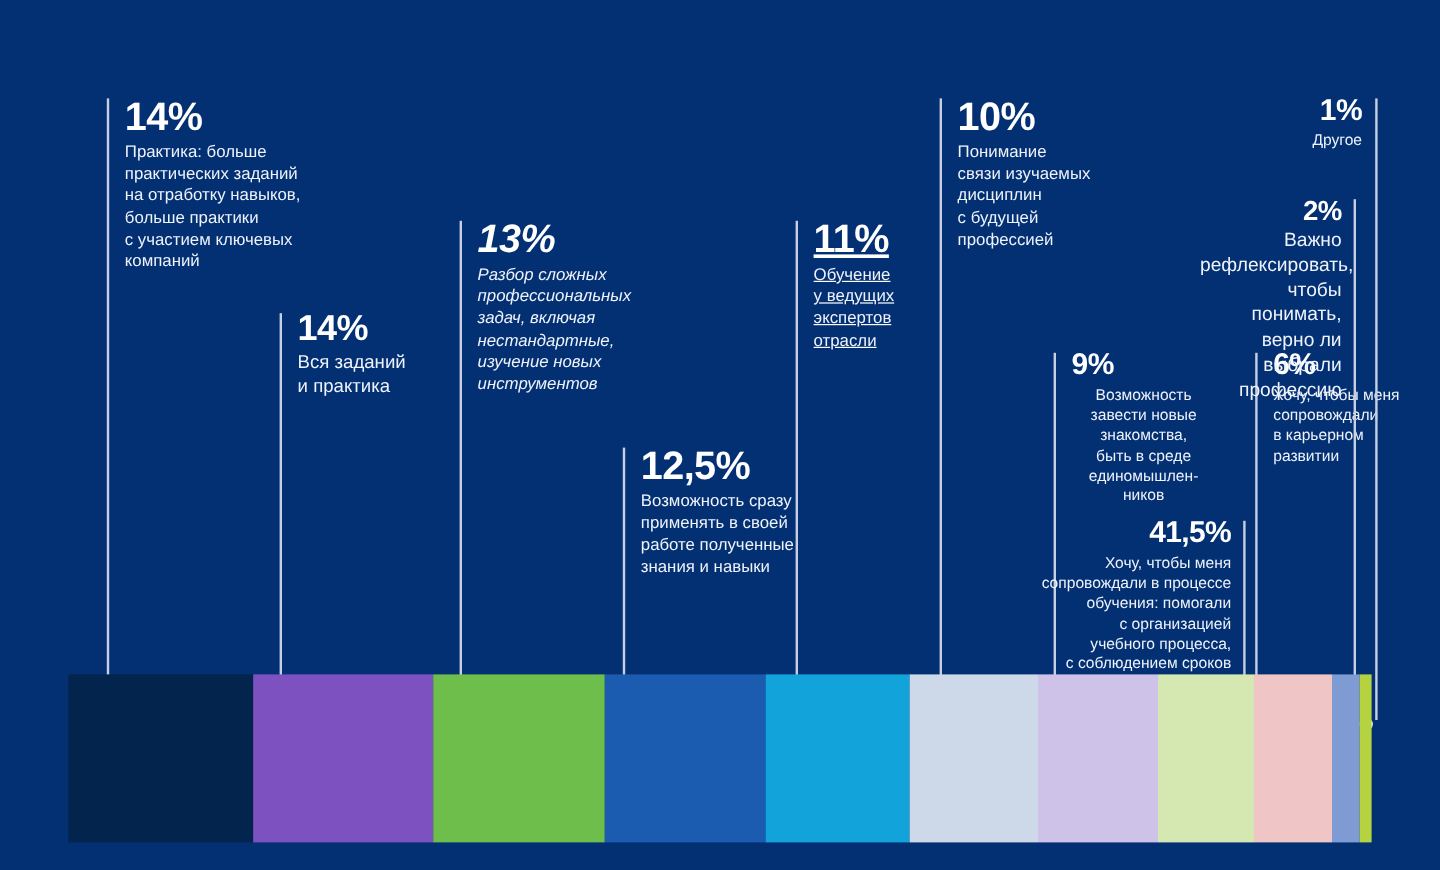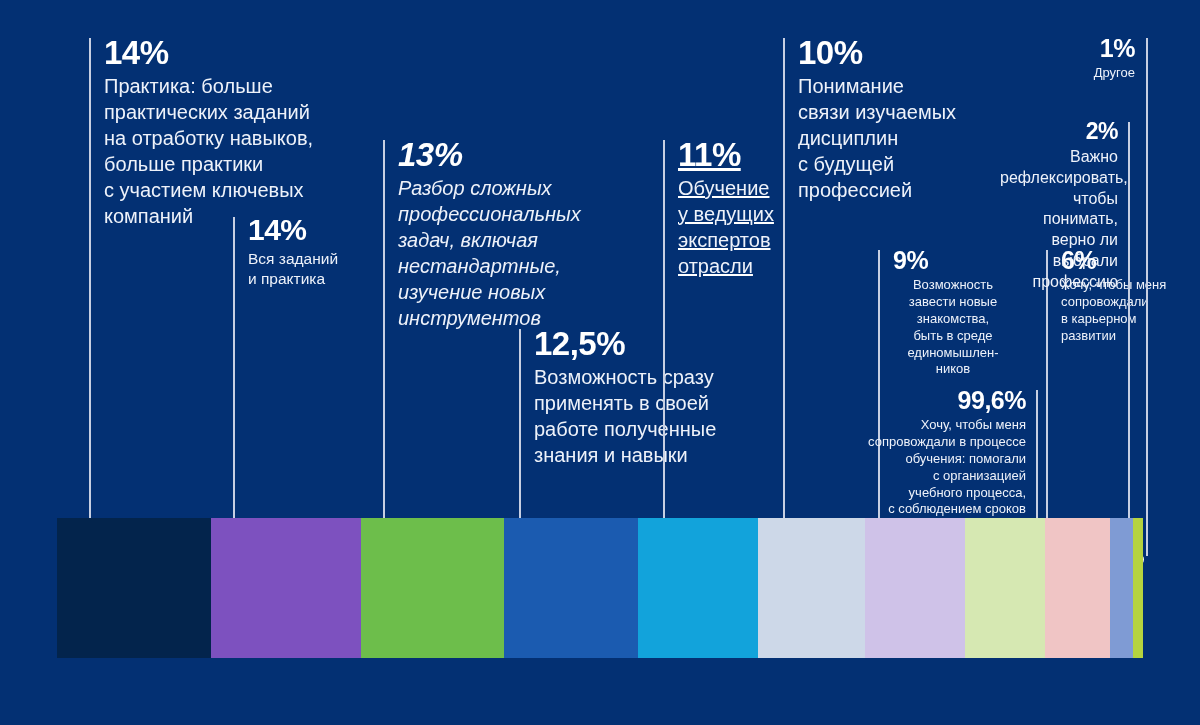--- a/index.html
+++ b/index.html
@@ -10,41 +10,42 @@
     width: 1200px;
     height: 725px;
     background: #033073;
     font-family: "Liberation Sans", sans-serif;
     overflow: hidden;
     position: relative;
   }
   #infographic {
     position: absolute;
     inset: 0;
+    margin-top: 44px;
   }
   
   .callout {
     position: absolute;
     color: #ffffff;
   }
   .pct {
     font-weight: bold;
     line-height: 1.0;
     letter-spacing: -0.5px;
     margin-bottom: 4px;
     color: #ffffff;
   }
   .desc {
     line-height: 1.30;
     color: #eef2fa;
     font-weight: 400;
   }
   
   .s-lg .pct { font-size: 33px; }
-  .s-lg .desc { font-size: 20px; }
+  .s-lg .desc { font-size: 14px; }
   .s-md .pct { font-size: 30px; }
   .s-md .desc { font-size: 15.5px; }
   .s-sm .pct { font-size: 25px; }
   .s-sm .desc { font-size: 13px; }
   .s-xs .pct { font-size: 23px; }
   .s-xs .desc { font-size: 16px; }
   .align-left { text-align: left; }
   .align-right { text-align: right; }
 
   
@@ -149,21 +150,21 @@
 завести новые
 знакомства,
 быть в среде
 единомышлен-
 ников</div>
   </div>
   <div class="connector" style="left:878px; top:250px; height:306px;"></div>
   <div class="dot" style="left:873px; top:554px;"></div>
 
   <div class="callout s-sm align-right" style="left:826px; top:388px; width:200px;">
-    <div class="pct">99,6%</div>
+    <div class="pct">41,5%</div>
     <div class="desc" style="white-space: pre-line;">Хочу, чтобы меня
 сопровождали в процессе
 обучения: помогали
 с организацией
 учебного процесса,
 с соблюдением сроков</div>
   </div>
   <div class="connector" style="left:1036px; top:390px; height:166px;"></div>
   <div class="dot" style="left:1031px; top:554px;"></div>
 

